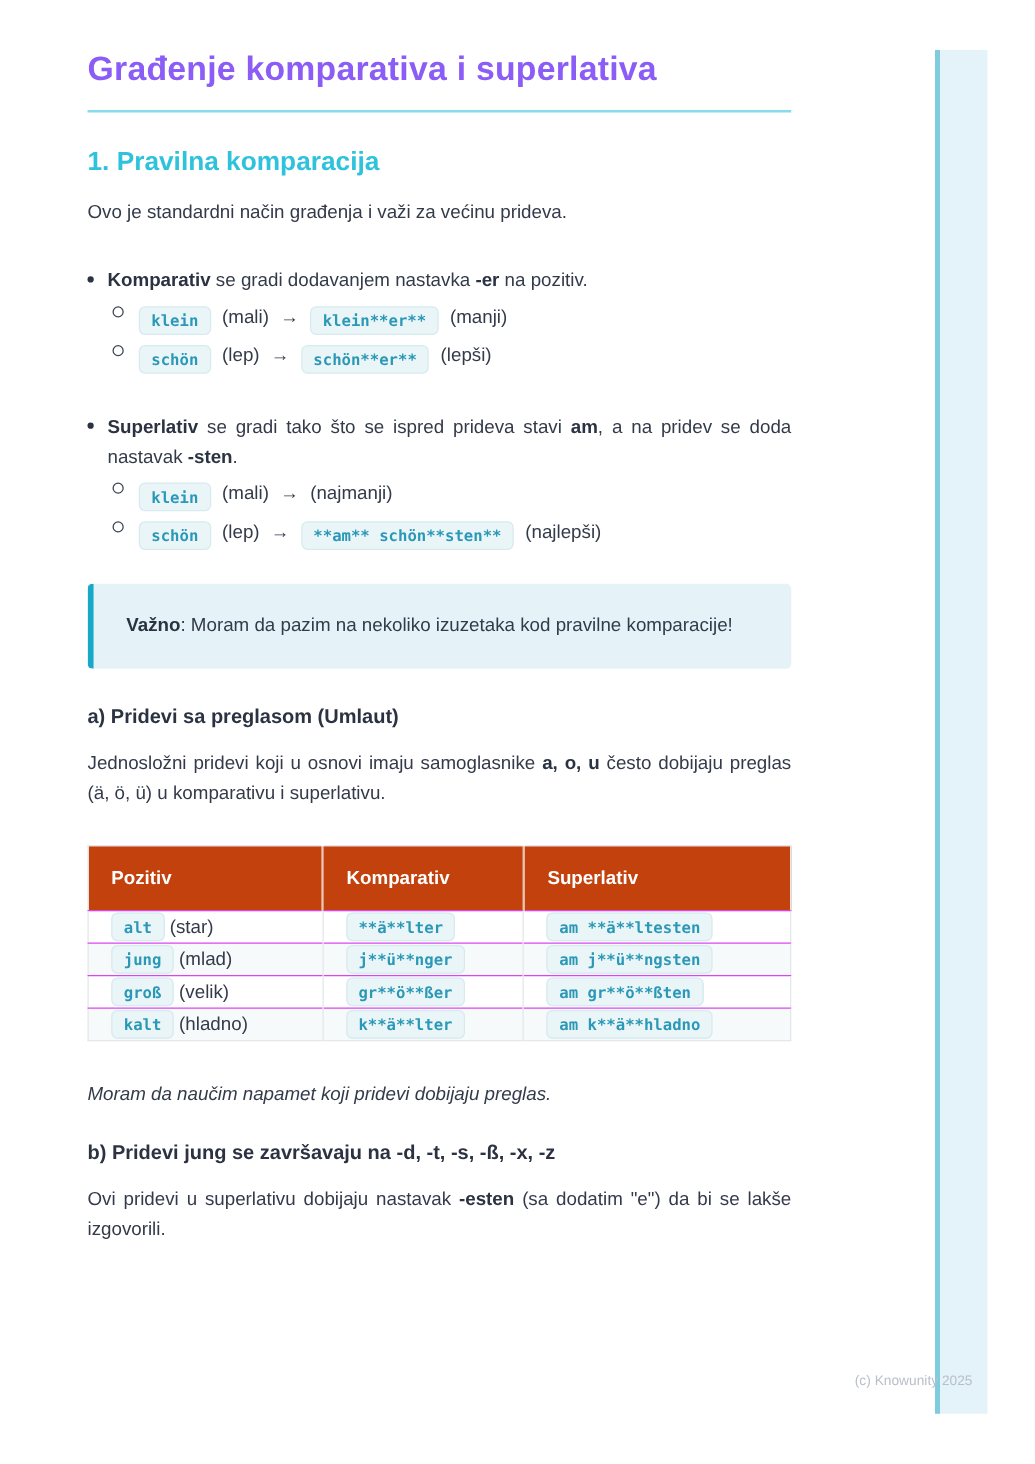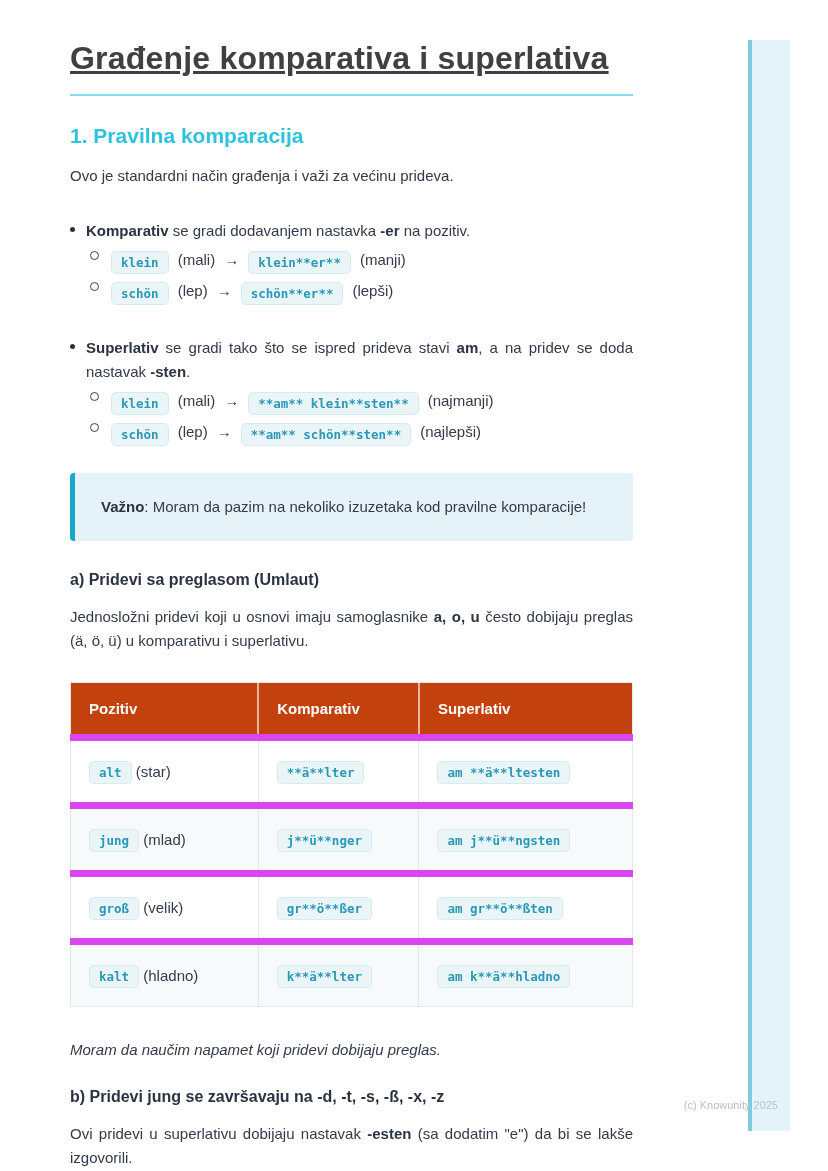--- a/index.html
+++ b/index.html
@@ -7,25 +7,24 @@
     width:828px; height:1171px;
     background:#ffffff;
     font-family:"Liberation Sans", sans-serif;
     color:#333a49;
     position:relative;
     overflow:hidden;
   }
   .content { position:absolute; left:70px; top:40px; width:563px; }
 
   .doc-title {
-    font-size:32px; font-weight:700; color:#404040;
+    font-size:27px; font-weight:700; color:#8b5cf6;
     margin:0; padding-bottom:17px;
     border-bottom:2px solid #87dcec;
     letter-spacing:.2px;
-    text-decoration:underline;
   }
   .section-heading {
     font-size:21px; font-weight:700; color:#2ec2dc;
     margin:28px 0 0;
   }
   .body-p { font-size:15px; line-height:1.6; margin:16px 0 0; }
   .justify { text-align:justify; }
 
   .blist { margin-top:20px; }
   .bitem { display:flex; margin-top:31px; }
@@ -64,21 +63,21 @@
   table.cmp {
     width:100%; border-collapse:collapse;
     margin-top:29px; font-size:15px;
     border:1px solid #e2e8ec;
   }
   .cmp th {
     background:#c2410c; color:#ffffff; text-align:left;
     font-weight:700; padding:17px 18px; font-size:15px;
   }
   .cmp th + th { border-left:2px solid rgba(255,255,255,.6); }
-  .cmp td { padding:22px 18px; border-top:7px solid #d946ef; background:#ffffff; }
+  .cmp td { padding:4px 18px; border-top:1px solid #d946ef; background:#ffffff; }
   .cmp td + td { border-left:1px solid #e2e8ec; }
   .cmp tbody tr:nth-child(even) td { background:#f7fafb; }
 
   .note-italic { font-style:italic; font-size:15px; margin-top:34px; }
 
   .page-footer {
     position:absolute; right:50px; top:1099px;
     font-size:11px; color:#b8bfc7; z-index:3;
   }
   .page-edge-bar {
@@ -129,21 +128,20 @@
     <div class="bitem">
       <span class="bdot"></span>
       <span class="btext justify"><b>Superlativ</b><span> se gradi tako što se ispred prideva stavi </span><b>am</b><span>, a na pridev se doda nastavak </span><b>-sten</b><span>.</span></span>
     </div>
 
     <div class="ex-row">
       <span class="circ"></span>
       <code class="chip">klein</code>
       <span>(mali)</span>
       <span class="arrow">→</span>
-      <code class="chip">**am** klein**sten**</code>
       <span>(najmanji)</span>
     </div>
 
     <div class="ex-row">
       <span class="circ"></span>
       <code class="chip">schön</code>
       <span>(lep)</span>
       <span class="arrow">→</span>
       <code class="chip">**am** schön**sten**</code>
       <span>(najlepši)</span>

